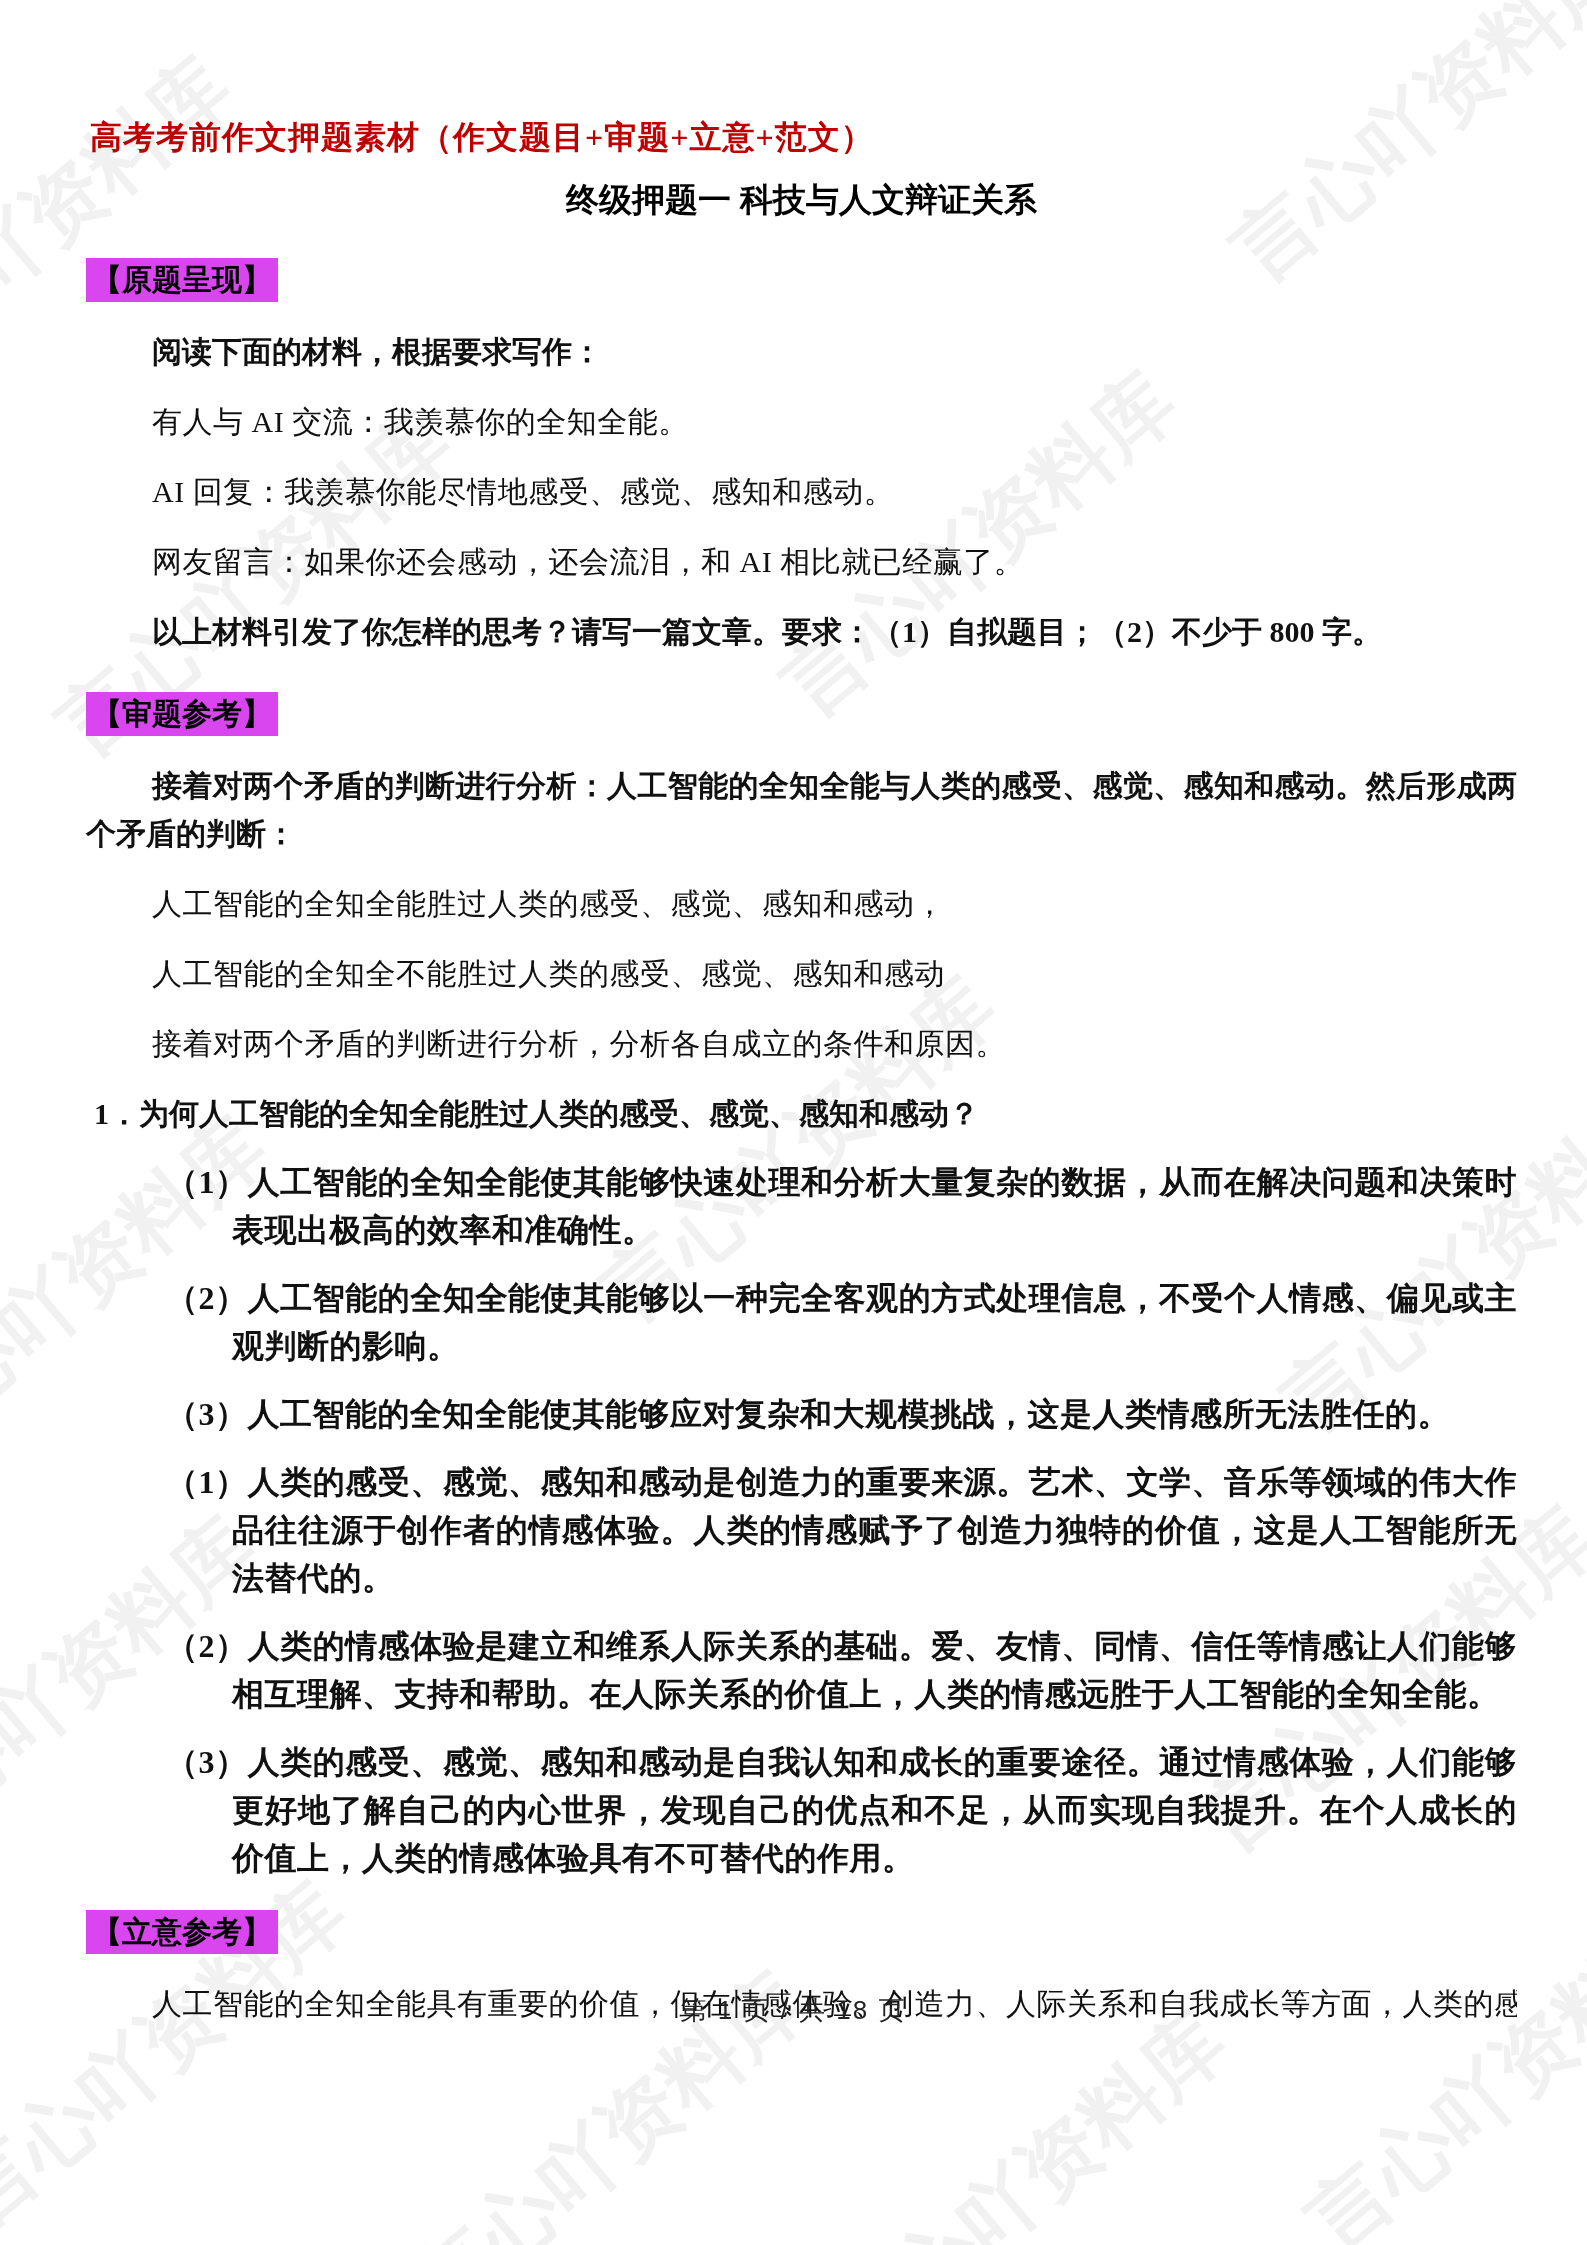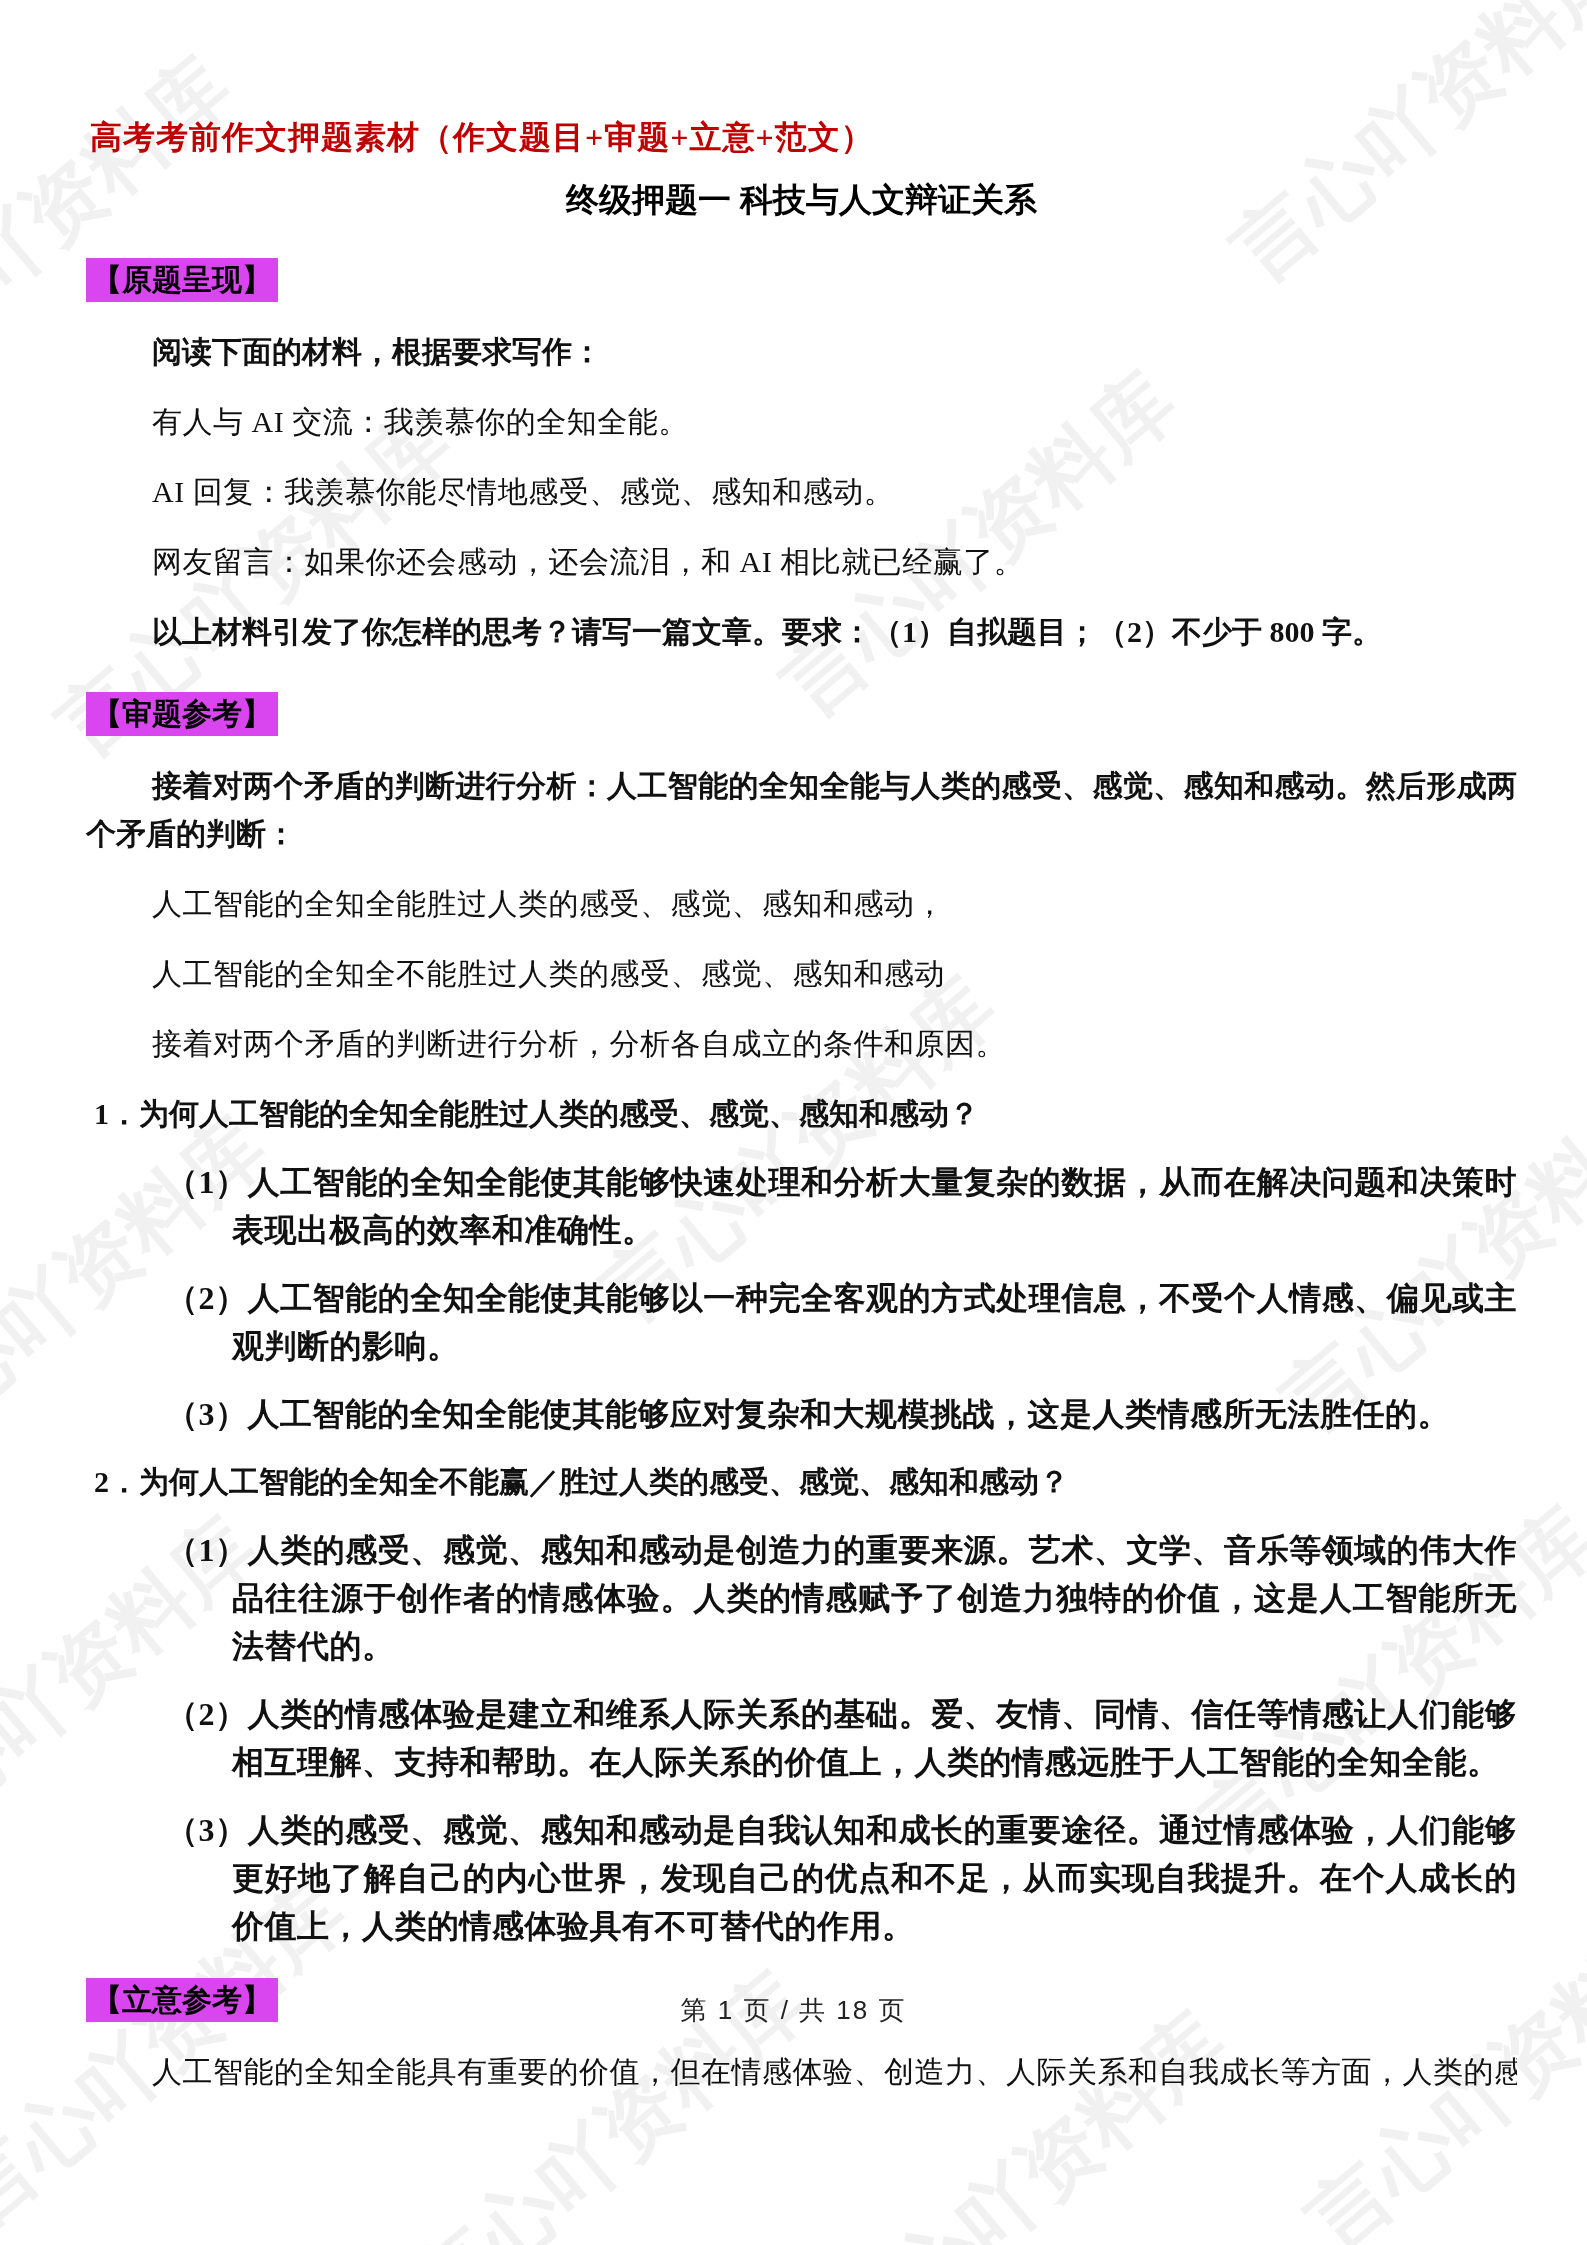--- a/index.html
+++ b/index.html
@@ -134,21 +134,20 @@
   <p class="p bold indent">接着对两个矛盾的判断进行分析：人工智能的全知全能与人类的感受、感觉、感知和感动。然后形成两个矛盾的判断：</p>
   <p class="p kai indent">人工智能的全知全能胜过人类的感受、感觉、感知和感动，</p>
   <p class="p kai indent">人工智能的全知全不能胜过人类的感受、感觉、感知和感动</p>
   <p class="p kai indent">接着对两个矛盾的判断进行分析，分析各自成立的条件和原因。</p>
 
   <p class="qhead">1．为何人工智能的全知全能胜过人类的感受、感觉、感知和感动？</p>
   <div class="item kai"><span>（1）</span><span>人工智能的全知全能使其能够快速处理和分析大量复杂的数据，从而在解决问题和决策时表现出极高的效率和准确性。</span></div>
   <div class="item kai"><span>（2）</span><span>人工智能的全知全能使其能够以一种完全客观的方式处理信息，不受个人情感、偏见或主观判断的影响。</span></div>
   <div class="item kai"><span>（3）</span><span>人工智能的全知全能使其能够应对复杂和大规模挑战，这是人类情感所无法胜任的。</span></div>
 
-  <p class="qhead">2．为何人工智能的全知全不能赢／胜过人类的感受、感觉、感知和感动？</p>
   <div class="item kai"><span>（1）</span><span>人类的感受、感觉、感知和感动是创造力的重要来源。艺术、文学、音乐等领域的伟大作品往往源于创作者的情感体验。人类的情感赋予了创造力独特的价值，这是人工智能所无法替代的。</span></div>
   <div class="item kai"><span>（2）</span><span>人类的情感体验是建立和维系人际关系的基础。爱、友情、同情、信任等情感让人们能够相互理解、支持和帮助。在人际关系的价值上，人类的情感远胜于人工智能的全知全能。</span></div>
   <div class="item kai"><span>（3）</span><span>人类的感受、感觉、感知和感动是自我认知和成长的重要途径。通过情感体验，人们能够更好地了解自己的内心世界，发现自己的优点和不足，从而实现自我提升。在个人成长的价值上，人类的情感体验具有不可替代的作用。</span></div>
 
   <div class="sec-header" style="margin-top:28px">
     <span class="sec-box">【立意参考】</span>
   </div>
   <p class="p kai indent clip">人工智能的全知全能具有重要的价值，但在情感体验、创造力、人际关系和自我成长等方面，人类的感受、</p>
 
 </div>

